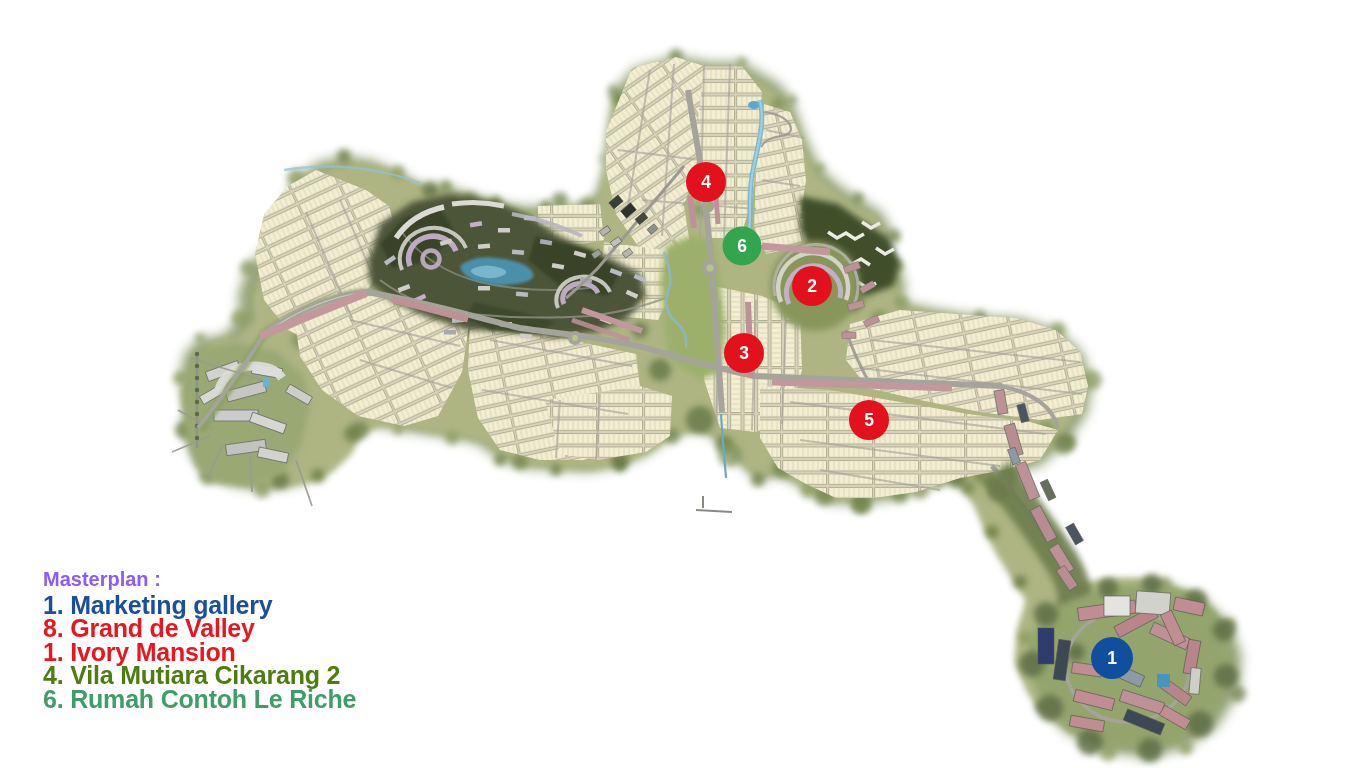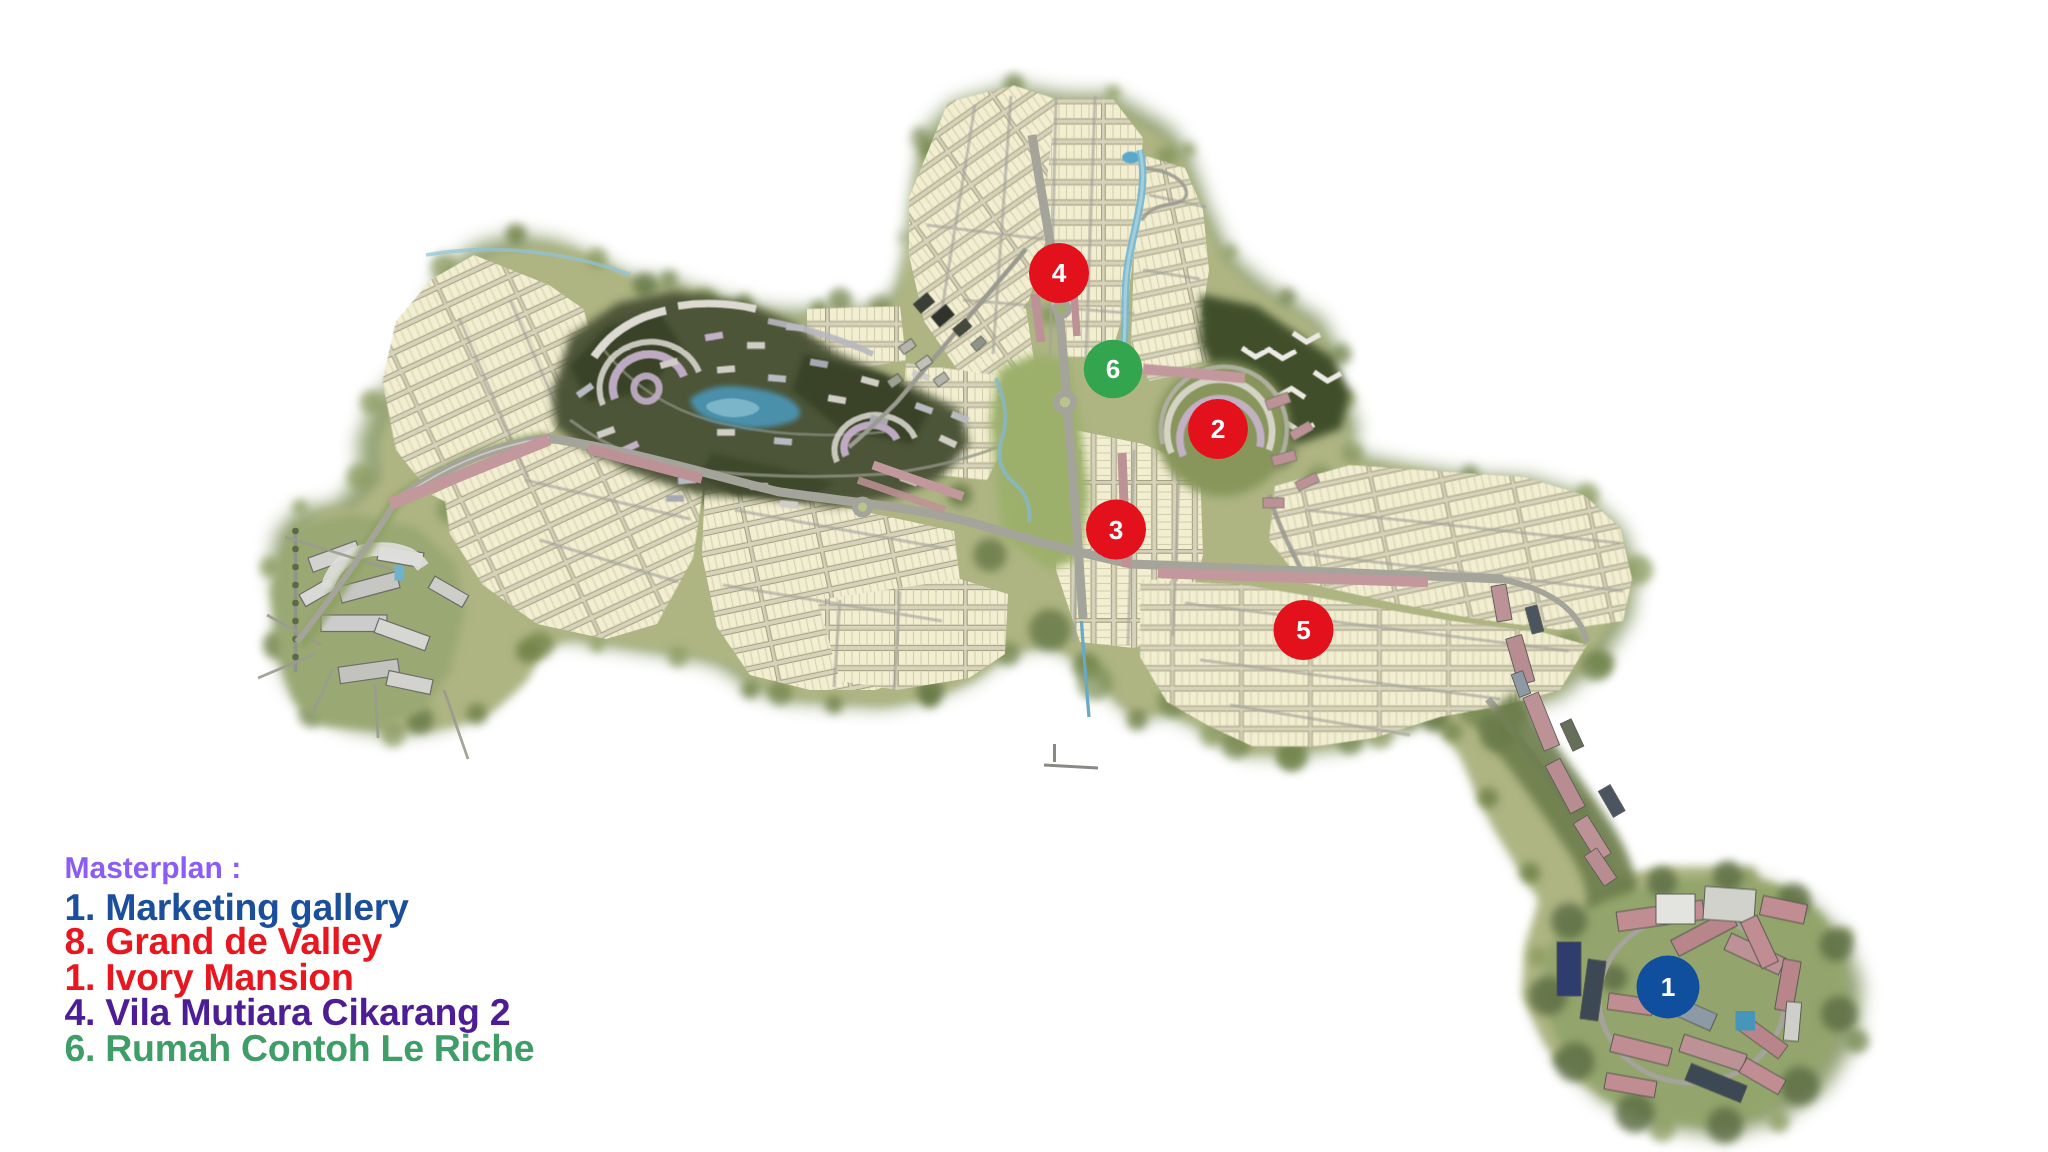--- a/index.html
+++ b/index.html
@@ -524,14 +524,14 @@
 
 <circle cx="1112" cy="658" r="21" fill="#0f4f9e"></circle>
     <text x="1112" y="664.2" text-anchor="middle" font-size="17.5" font-weight="700" fill="#fff" font-family="Liberation Sans,sans-serif">1</text>
 </svg>
 <div class="lg">
 
 <h2>Masterplan :</h2>
 <div style="color:#1b4f9c">1. Marketing gallery</div>
 <div style="color:#e8171f">8. Grand de Valley</div>
 <div style="color:#e8171f">1. Ivory Mansion</div>
-<div style="color:#4c1d95">4. Vila Mutiara Cikarang 2</div>
+<div style="color:#4d7c0f">4. Vila Mutiara Cikarang 2</div>
 <div style="color:#3f9d68">6. Rumah Contoh Le Riche</div>
 </div>
 </body></html>

